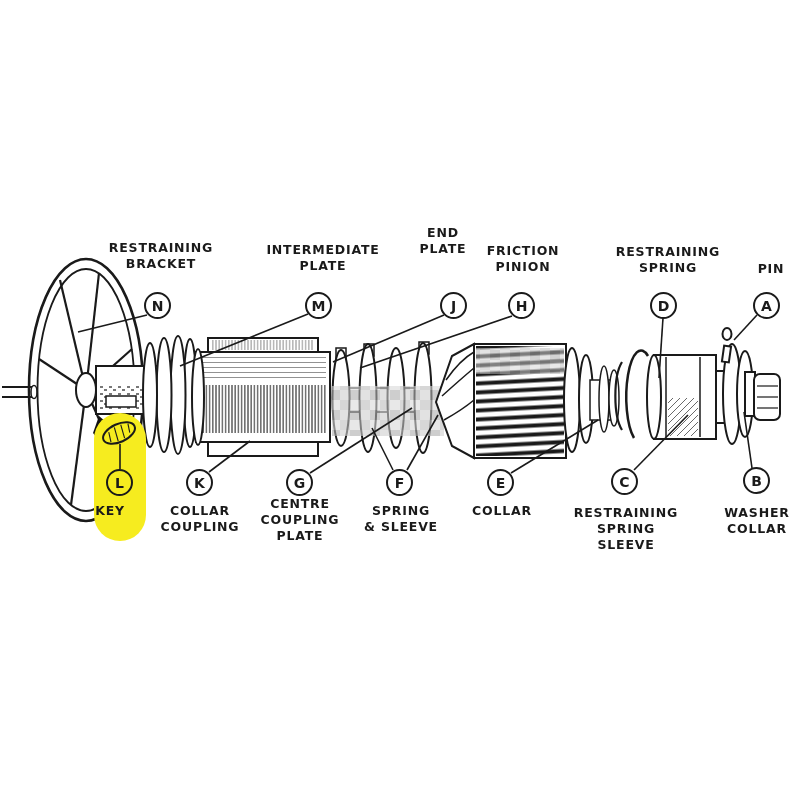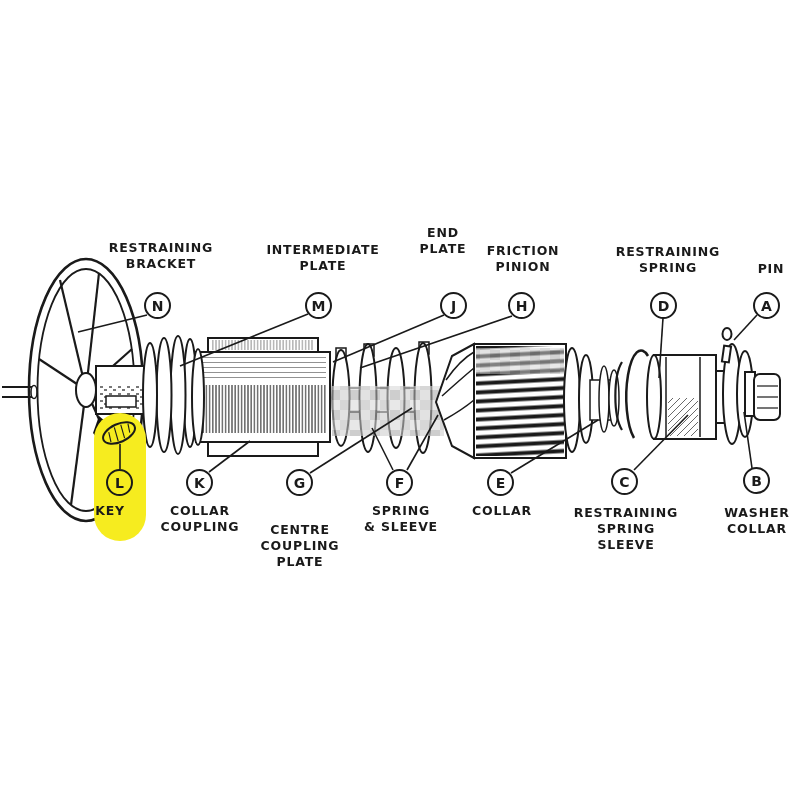--- a/index.html
+++ b/index.html
@@ -234,21 +234,21 @@
   <span>K</span>
 </div>
 <div class="lbl" style="left:200px;top:503px">
   <div>COLLAR</div>
   <div>COUPLING</div>
 </div>
 
 <div class="circle" style="left:286px;top:469px">
   <span>G</span>
 </div>
-<div class="lbl" style="left:300px;top:522px">
+<div class="lbl" style="left:300px;top:496px">
   <div>CENTRE</div>
   <div>COUPLING</div>
   <div>PLATE</div>
 </div>
 
 <div class="circle" style="left:386px;top:469px">
   <span>F</span>
 </div>
 <div class="lbl" style="left:401px;top:503px">
   <div>SPRING</div>

